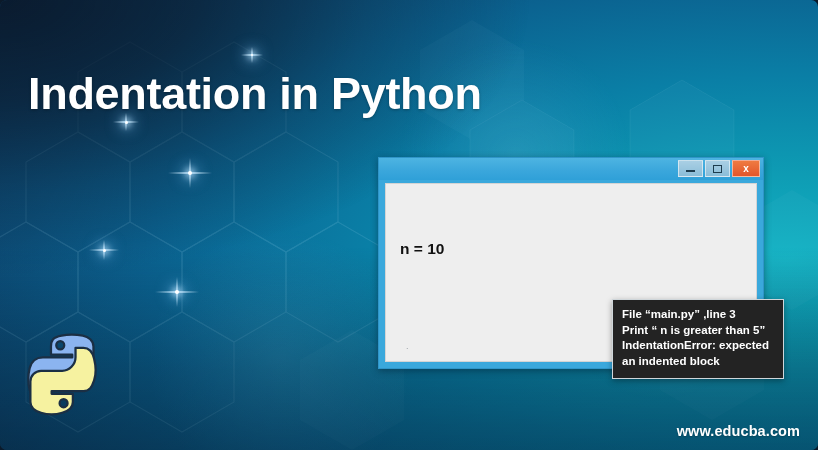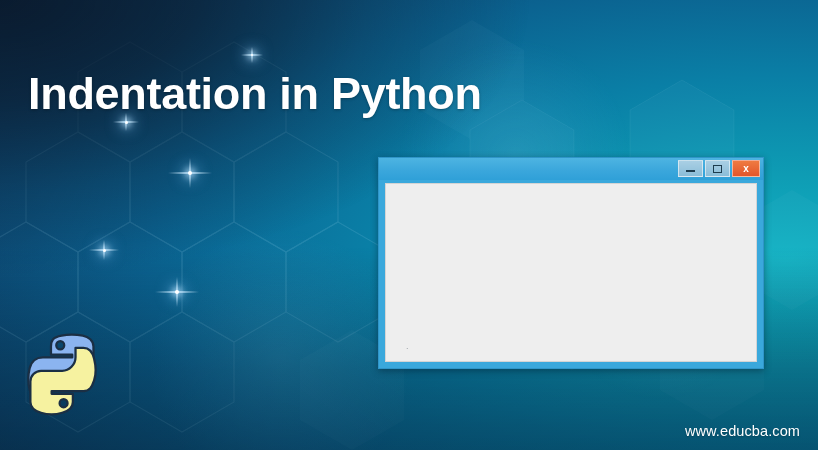--- a/index.html
+++ b/index.html
@@ -8,20 +8,21 @@
     padding: 0;
     background: #0b1a2a;
   }
   #stage {
     position: relative;
     width: 818px;
     height: 450px;
     overflow: hidden;
     font-family: "Liberation Sans", sans-serif;
     background: #0d2236;
+    border-radius: 7px;
   }
 
   
   .bg-base {
     position: absolute;
     inset: 0;
     background:
       radial-gradient(150% 120% at 96% 58%, #12b3c4 0%, #0e9cb4 16%, #0a7fa6 34%, #0b6290 52%, #0d456f 70%, #0f3252 84%, #102b44 100%);
   }
   .bg-dark-corner {
@@ -201,21 +202,21 @@
     box-shadow: 0 2px 6px rgba(0,0,0,0.35);
   }
 
   
   #watermark {
     position: absolute;
     right: 18px;
     bottom: 11px;
     color: #ffffff;
     font-size: 14.5px;
-    font-weight: normal;
+    font-weight: bold;
     letter-spacing: 0.1px;
     text-shadow: 0 1px 2px rgba(0,0,0,0.25);
   }
 </style>
 </head>
 <body>
 
 <div id="stage">
 
   <div class="bg-base"></div>
@@ -312,24 +313,31 @@
         <div class="win-btn maximize">
           <span class="glyph-max"></span>
         </div>
         <div class="win-btn close">
           <span>x</span>
         </div>
       </div>
     </div>
     <div id="window-body">
       <div id="code-block">
+        <div class="code-line">n = 10</div>
         
         
         
       </div>
       <div id="stray-mark">.</div>
     </div>
   </div>
 
+  <div id="error-tooltip">
+    <div>File “main.py” ,line 3</div>
+    <div>Print “ n is greater than 5”</div>
+    <div>IndentationError: expected</div>
+    <div>an indented block</div>
+  </div>
 
   <div id="watermark">www.educba.com</div>
 
 </div>
 
 </body></html>

